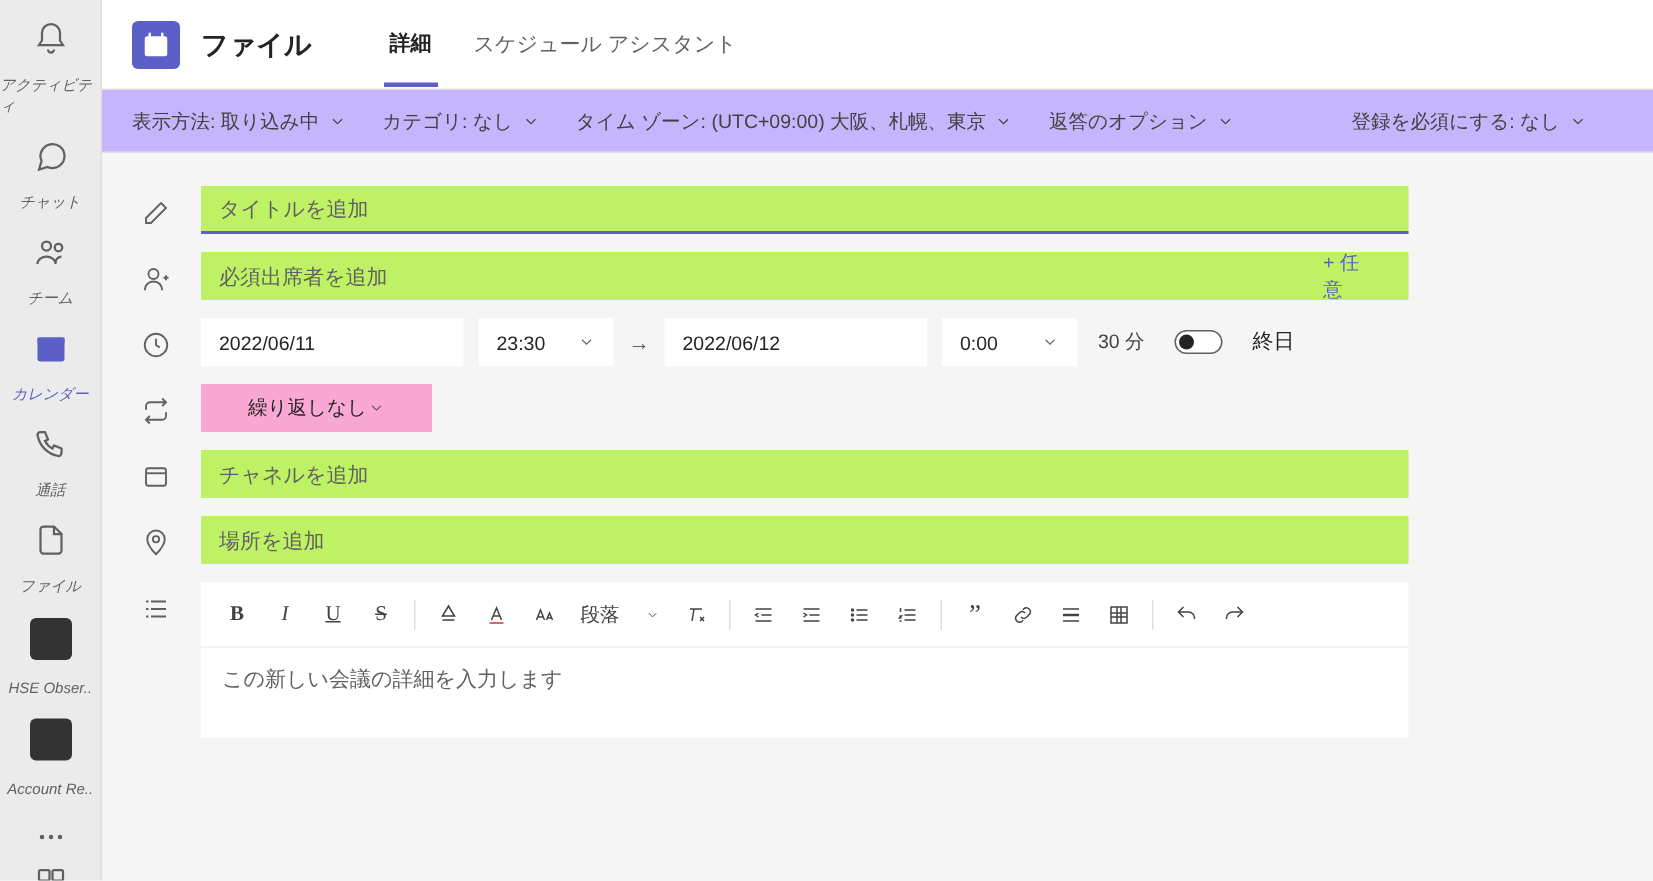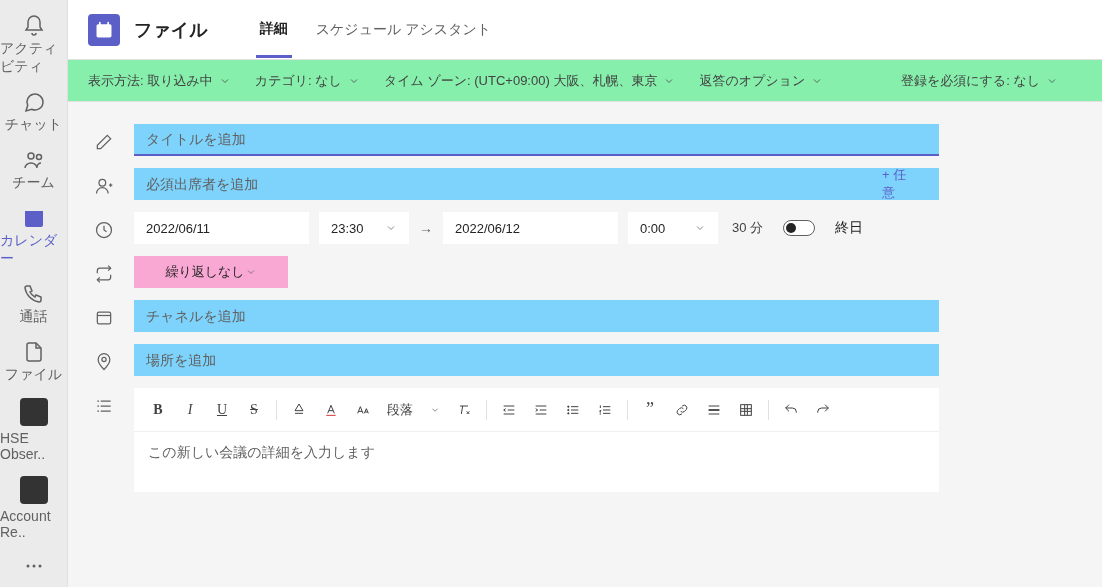--- a/index.html
+++ b/index.html
@@ -2,46 +2,46 @@
 <html><head>
   <meta charset="utf-8">
   <style>
     * { margin: 0; padding: 0; box-sizing: border-box; }
     body { font-family: "Segoe UI", -apple-system, sans-serif; font-size: 14px; color: #242424; background: #f5f5f5; height: 587px; width: 1102px; overflow: hidden; display: flex; }
     
     .rail { width: 68px; background: #ebebeb; display: flex; flex-direction: column; align-items: center; padding-top: 8px; border-right: 1px solid #e0e0e0; }
     .rail-item { width: 100%; display: flex; flex-direction: column; align-items: center; padding: 6px 0 8px; cursor: pointer; color: #616161; position: relative; }
     .rail-item.active { color: #5b5fc7; }
     .rail-item svg { width: 24px; height: 24px; }
-    .rail-item .rail-label { font-size: 14px; margin-top: 2px; }
+    .rail-item .rail-label { font-size: 10px; margin-top: 12px; font-style: italic; }
     .rail-app { width: 28px; height: 28px; background: #333; border-radius: 4px; margin-bottom: 2px; }
     .rail-more { width: 24px; height: 24px; display: flex; align-items: center; justify-content: center; margin-top: 6px; color: #616161; cursor: pointer; }
     .rail-spacer { flex: 1; }
     
     .main { flex: 1; display: flex; flex-direction: column; background: #f5f5f5; }
     
     .header { height: 60px; display: flex; align-items: center; padding: 0 20px; background: #fff; border-bottom: 1px solid #e1e1e1; }
     .header-icon { width: 32px; height: 32px; background: #5b5fc7; border-radius: 4px; display: flex; align-items: center; justify-content: center; margin-right: 14px; }
     .header-icon svg { width: 20px; height: 20px; fill: #fff; }
     .header-title { font-size: 18px; font-weight: 700; margin-right: 20px; }
     .header-tab { font-size: 14px; padding: 0 4px 17px; margin-right: 20px; cursor: pointer; color: #616161; position: relative; top: 9px; }
     .header-tab.active { color: #242424; border-bottom: 3px solid #5b5fc7; font-weight: 600; margin-left: 28px; }
     
-    .options { height: 42px; display: flex; align-items: center; padding: 0 20px; background: #86efac; border-bottom: 1px solid #e1e1e1; font-size: 13px; color: #424242; }
+    .options { height: 42px; display: flex; align-items: center; padding: 0 20px; background: #c4b5fd; border-bottom: 1px solid #e1e1e1; font-size: 13px; color: #424242; }
     .opt { display: flex; align-items: center; margin-right: 24px; cursor: pointer; white-space: nowrap; }
     .opt svg { width: 12px; height: 12px; margin-left: 6px; }
     .opt-spacer { flex: 1; }
     
     .form { flex: 1; padding: 16px 0 16px 0; overflow-y: auto; }
     .row { display: flex; align-items: flex-start; padding: 6px 20px; }
     .row-icon { width: 32px; display: flex; justify-content: center; padding-top: 8px; color: #616161; }
     .row-icon svg { width: 20px; height: 20px; }
     .row-body { flex: 1; margin-left: 14px; }
     
-    .text-field { background: #7dd3fc; height: 32px; display: flex; align-items: center; padding: 0 12px; border-bottom: 1px solid transparent; }
+    .text-field { background: #bef264; height: 32px; display: flex; align-items: center; padding: 0 12px; border-bottom: 1px solid transparent; }
     .text-field input { border: none; outline: none; width: 100%; font-size: 14px; background: transparent; }
     .text-field input::placeholder { color: #616161; }
     .title-field { border-bottom: 2px solid #5b5fc7; max-width: 805px; }
     .attendee-field { display: flex; align-items: center; max-width: 805px; }
     .attendee-field .optional { color: #5b5fc7; font-size: 13px; margin-left: auto; padding-right: 10px; cursor: pointer; }
     
     .time-row { display: flex; align-items: center; gap: 10px; flex-wrap: wrap; }
     .date-box, .time-box { background: #fff; height: 32px; display: flex; align-items: center; padding: 0 12px; font-size: 13px; }
     .date-box { width: 175px; }
     .time-box { width: 90px; justify-content: space-between; }

